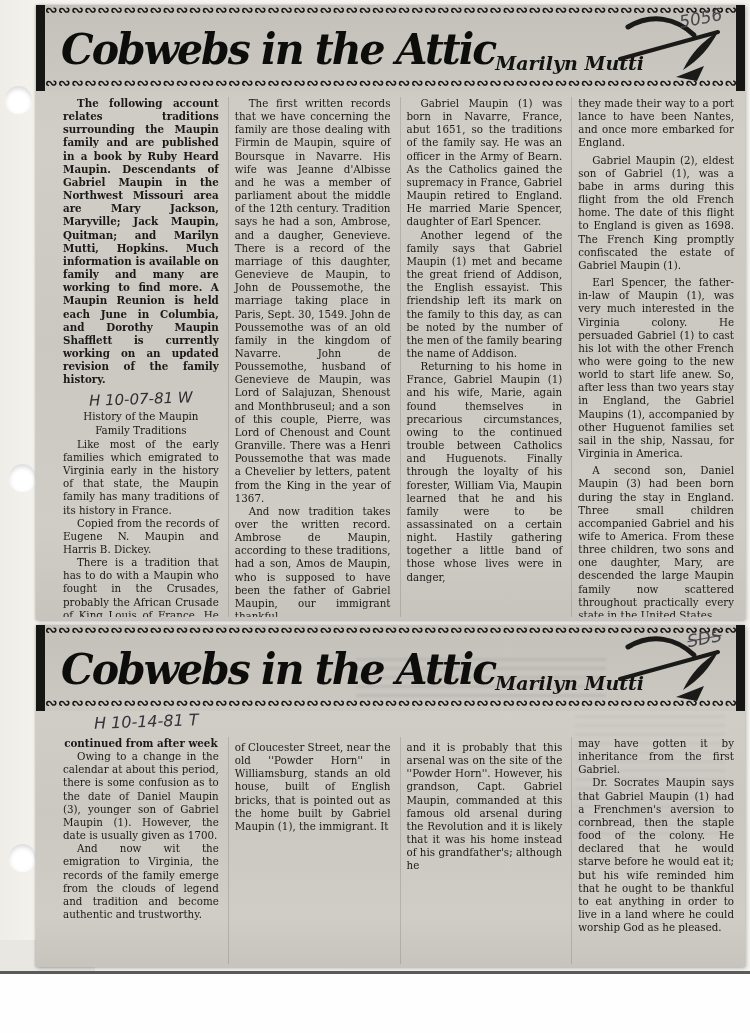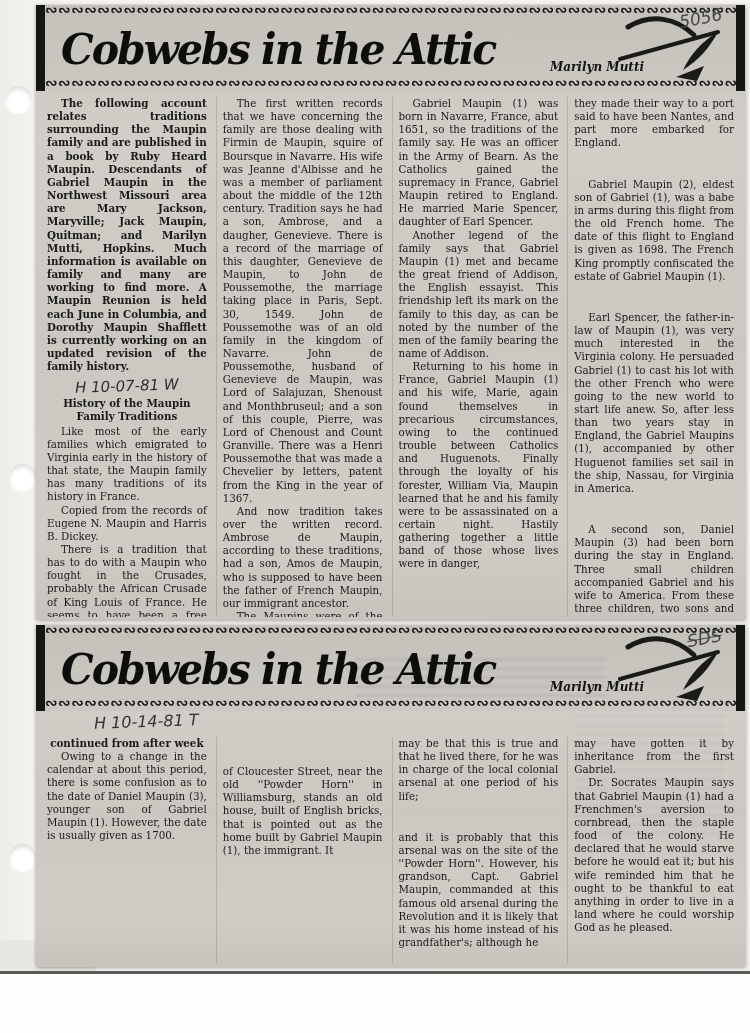--- a/index.html
+++ b/index.html
@@ -64,56 +64,56 @@
     font-family: "DejaVu Serif", serif;
     font-style: italic; font-weight: 700;
     font-size: 41px; letter-spacing: -2px; color: #0d0d0b;
     transform: scaleY(1.04);
     white-space: nowrap;
   }
   .byline {
     position: absolute; right: 92px; bottom: 17px;
     font-family: "DejaVu Serif", serif;
     font-style: italic; font-weight: 700;
-    font-size: 12px; color: #131311; white-space: nowrap;
+    font-size: 19px; color: #131311; white-space: nowrap;
   }
   .handnote {
     position: absolute; right: 14px; top: 3px;
     font-family: "DejaVu Sans", sans-serif;
     font-style: italic; font-size: 17px; color: #46464a;
     transform: rotate(-11deg); z-index: 3;
   }
   .handnote.struck { text-decoration: line-through; }
   .quill { position: absolute; right: 2px; top: 6px; width: 116px; height: 76px; z-index: 2; }
   .ghost {
     position: absolute; pointer-events: none;
     background: repeating-linear-gradient(0deg, rgba(95,95,110,0.10) 0 3px, rgba(0,0,0,0) 3px 9px);
     filter: blur(1px);
   }
 
   
   .clip-body {
-    position: absolute; left: 5px; right: 5px; bottom: 3px;
+    position: absolute; left: 21px; right: 5px; bottom: 3px;
     display: flex; gap: 3px;
   }
   .clip-top .clip-body { top: 92px; }
   .clip-bot .clip-body { top: 112px; }
   .col {
     flex: 1 1 0; min-width: 0; padding: 0 6px;
     font-family: "DejaVu Serif", serif;
     font-size: 10.3px; line-height: 13.15px;
     text-align: justify; overflow: hidden;
   }
   .col + .col { border-left: 1px solid rgba(55,55,50,0.18); }
   .col p { margin: 0; }
   p.body  { text-indent: 14px; }
   p.lead  { font-weight: 700; text-indent: 14px; }
   p.cont  { text-indent: 0; }
-  p.gap   { margin-top: 28px; }
-  p.heading { text-align: center; text-indent: 0; margin: 2px 6px 1px; font-weight: bold; }
+  p.gap   { margin-top: 4px; }
+  p.heading { text-align: center; text-indent: 0; margin: 2px 6px 1px; }
   p.cnw   { font-weight: 700; text-align: center; text-indent: 0; }
   p.hand  {
     font-family: "DejaVu Sans", sans-serif; font-style: italic;
     font-size: 15px; line-height: 18px; color: #2e2e32;
     text-align: center; text-indent: 0; margin: 4px 0 1px;
     transform: rotate(-2deg);
   }
   .handdate {
     position: absolute; left: 58px; top: 87px;
     font-family: "DejaVu Sans", sans-serif; font-style: italic;
@@ -148,30 +148,30 @@
       <div class="col">
         <p class="lead">The following account relates traditions surrounding the Maupin family and are published in a book by Ruby Heard Maupin. Descendants of Gabriel Maupin in the Northwest Missouri area are Mary Jackson, Maryville; Jack Maupin, Quitman; and Marilyn Mutti, Hopkins. Much information is available on family and many are working to find more. A Maupin Reunion is held each June in Columbia, and Dorothy Maupin Shafflett is currently working on an updated revision of the family history.</p>
         <p class="hand">H 10-07-81 W</p>
         <p class="heading">History of the Maupin Family Traditions</p>
         <p class="body">Like most of the early families which emigrated to Virginia early in the history of that state, the Maupin family has many traditions of its history in France.</p>
         <p class="body">Copied from the records of Eugene N. Maupin and Harris B. Dickey.</p>
         <p class="body">There is a tradition that has to do with a Maupin who fought in the Crusades, probably the African Crusade of King Louis of France. He seems to have been a free lance fighter, lending his sword first to the King, of Aaragon, now to the King of Navarre. No authentic record can be found of his family.</p>
       </div>
       <div class="col">
         <p class="body">The first written records that we have concerning the family are those dealing with Firmin de Maupin, squire of Boursque in Navarre. His wife was Jeanne d'Albisse and he was a member of parliament about the middle of the 12th century. Tradition says he had a son, Ambrose, and a daugher, Genevieve. There is a record of the marriage of this daughter, Genevieve de Maupin, to John de Poussemothe, the marriage taking place in Paris, Sept. 30, 1549. John de Poussemothe was of an old family in the kingdom of Navarre. John de Poussemothe, husband of Genevieve de Maupin, was Lord of Salajuzan, Shenoust and Monthbruseul; and a son of this couple, Pierre, was Lord of Chenoust and Count Granville. There was a Henri Poussemothe that was made a Chevelier by letters, patent from the King in the year of 1367.</p>
-        <p class="body">And now tradition takes over the written record. Ambrose de Maupin, according to these traditions, had a son, Amos de Maupin, who is supposed to have been the father of French Maupin, our immigrant ancestor.</p>
+        <p class="body">And now tradition takes over the written record. Ambrose de Maupin, according to these traditions, had a son, Amos de Maupin, who is supposed to have been the father of Gabriel Maupin, our immigrant thankful.</p>
         <p class="body">The Maupins were of the Huguenots and took part of the leaders of Navarre in their wars</p>
       </div>
       <div class="col">
         <p class="body">Gabriel Maupin (1) was born in Navarre, France, abut 1651, so the traditions of the family say. He was an officer in the Army of Bearn. As the Catholics gained the supremacy in France, Gabriel Maupin retired to England. He married Marie Spencer, daughter of Earl Spencer.</p>
         <p class="body">Another legend of the family says that Gabriel Maupin (1) met and became the great friend of Addison, the English essayist. This friendship left its mark on the family to this day, as can be noted by the number of the men of the family bearing the name of Addison.</p>
         <p class="body">Returning to his home in France, Gabriel Maupin (1) and his wife, Marie, again found themselves in precarious circumstances, owing to the continued trouble between Catholics and Huguenots. Finally through the loyalty of his forester, William Via, Maupin learned that he and his family were to be assassinated on a certain night. Hastily gathering together a little band of those whose lives were in danger,</p>
       </div>
       <div class="col">
-        <p class="cont">they made their way to a port said to have been Nantes, and part more embarked for England.</p>
+        <p class="cont">they made their way to a port lance to have been Nantes, and once more embarked for England.</p>
         <p class="body gap">Gabriel Maupin (2), eldest son of Gabriel (1), was a babe in arms during this flight from the old French home. The date of this flight to England is given as 1698. The French King promptly confiscated the estate of Gabriel Maupin (1).</p>
         <p class="body gap">Earl Spencer, the father-in-law of Maupin (1), was very much interested in the Virginia colony. He persuaded Gabriel (1) to cast his lot with the other French who were going to the new world to start life anew. So, after less than two years stay in England, the Gabriel Maupins (1), accompanied by other Huguenot families set sail in the ship, Nassau, for Virginia in America.</p>
         <p class="body gap">A second son, Daniel Maupin (3) had been born during the stay in England. Three small children accompanied Gabriel and his wife to America. From these three children, two sons and one daughter, Mary, are descended the large Maupin family now scattered throughout practically every state in the United States.</p>
       </div>
     </div>
 </div>
 
 <div class="clipping clip-bot">
   <div class="clip-header">
     <div class="orn orn-top">∾∾∾∾∾∾∾∾∾∾∾∾∾∾∾∾∾∾∾∾∾∾∾∾∾∾∾∾∾∾∾∾∾∾∾∾∾∾∾∾∾∾∾∾∾∾∾∾∾∾∾∾∾∾∾∾∾∾∾∾∾∾∾∾∾∾∾∾∾∾∾∾∾∾∾∾∾∾∾∾</div>
@@ -186,26 +186,26 @@
     </svg>
     <div class="handnote struck">SDS</div>
     <div class="orn orn-bot">∾∾∾∾∾∾∾∾∾∾∾∾∾∾∾∾∾∾∾∾∾∾∾∾∾∾∾∾∾∾∾∾∾∾∾∾∾∾∾∾∾∾∾∾∾∾∾∾∾∾∾∾∾∾∾∾∾∾∾∾∾∾∾∾∾∾∾∾∾∾∾∾∾∾∾∾∾∾∾∾</div>
   </div>
   <div class="handdate">H 10-14-81 T</div>
   <div class="ghost" style="right:20px; top:90px; width:150px; height:120px; opacity:.55;"></div>
   <div class="clip-body">
       <div class="col">
         <p class="cnw">continued from after week</p>
         <p class="body">Owing to a change in the calendar at about this period, there is some confusion as to the date of Daniel Maupin (3), younger son of Gabriel Maupin (1). However, the date is usually given as 1700.</p>
+        <p class="body">And now wit the emigration to Virginia, the records of the family emerge from the clouds of legend and tradition and become authentic and trustworthy.</p>
       </div>
       <div class="col">
         <p class="cont gap">of Cloucester Street, near the old ''Powder Horn'' in Williamsburg, stands an old house, built of English bricks, that is pointed out as the home built by Gabriel Maupin (1), the immigrant. It</p>
       </div>
       <div class="col">
-        <p class="cont">may be that this is true and that he lived there, for he was in charge of the local colonial arsenal at one period of his life;</p>
         <p class="cont gap">and it is probably that this arsenal was on the site of the ''Powder Horn''. However, his grandson, Capt. Gabriel Maupin, commanded at this famous old arsenal during the Revolution and it is likely that it was his home instead of his grandfather's; although he</p>
       </div>
       <div class="col">
         <p class="cont">may have gotten it by inheritance from the first Gabriel.</p>
         <p class="body">Dr. Socrates Maupin says that Gabriel Maupin (1) had a Frenchmen's aversion to cornbread, then the staple food of the colony. He declared that he would starve before he would eat it; but his wife reminded him that he ought to be thankful to eat anything in order to live in a land where he could worship God as he pleased.</p>
       </div>
     </div>
 </div>
 
 <div class="scan-bottom"></div>

